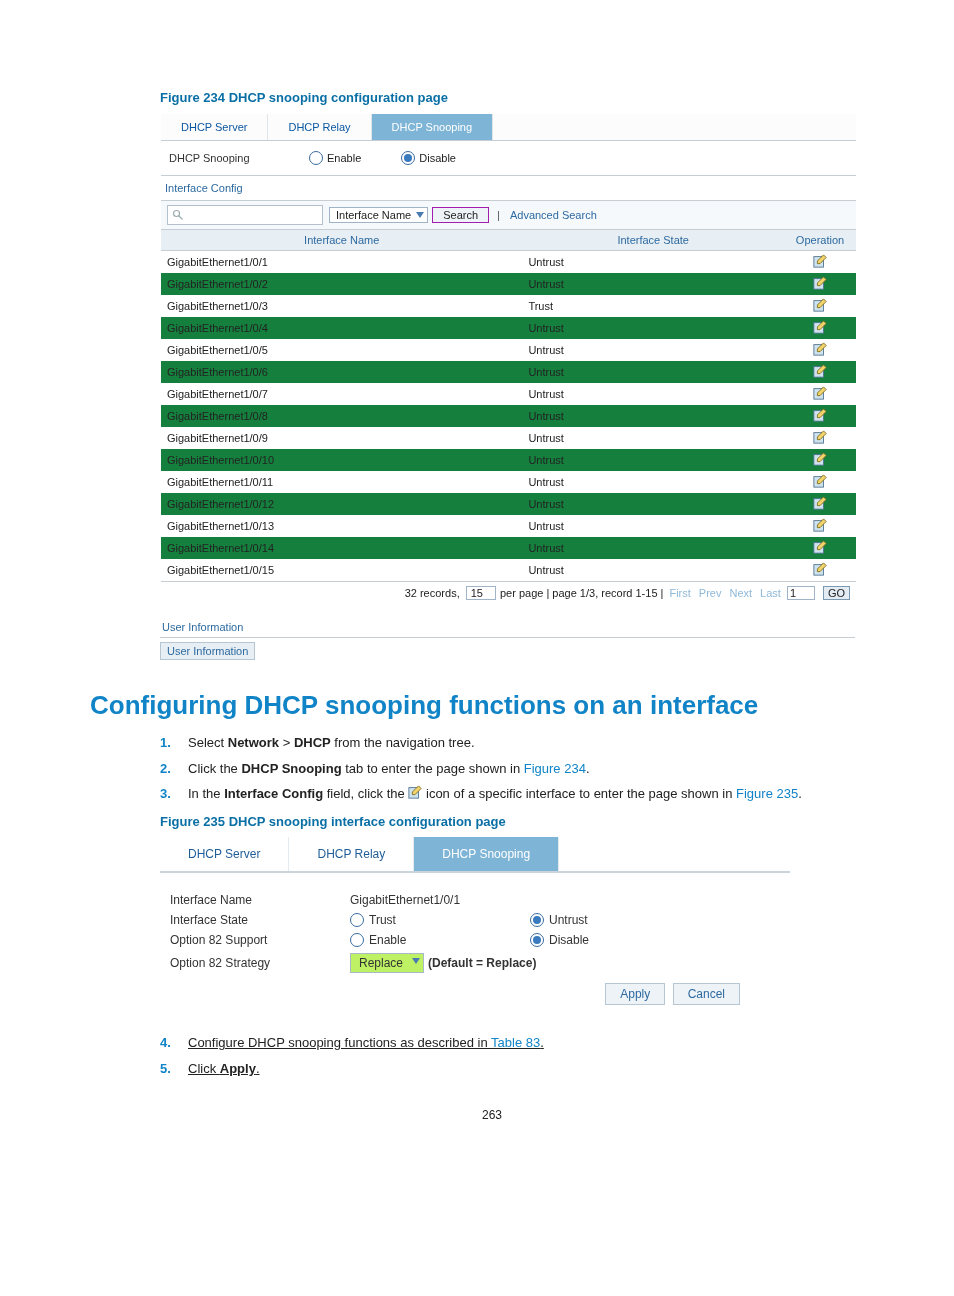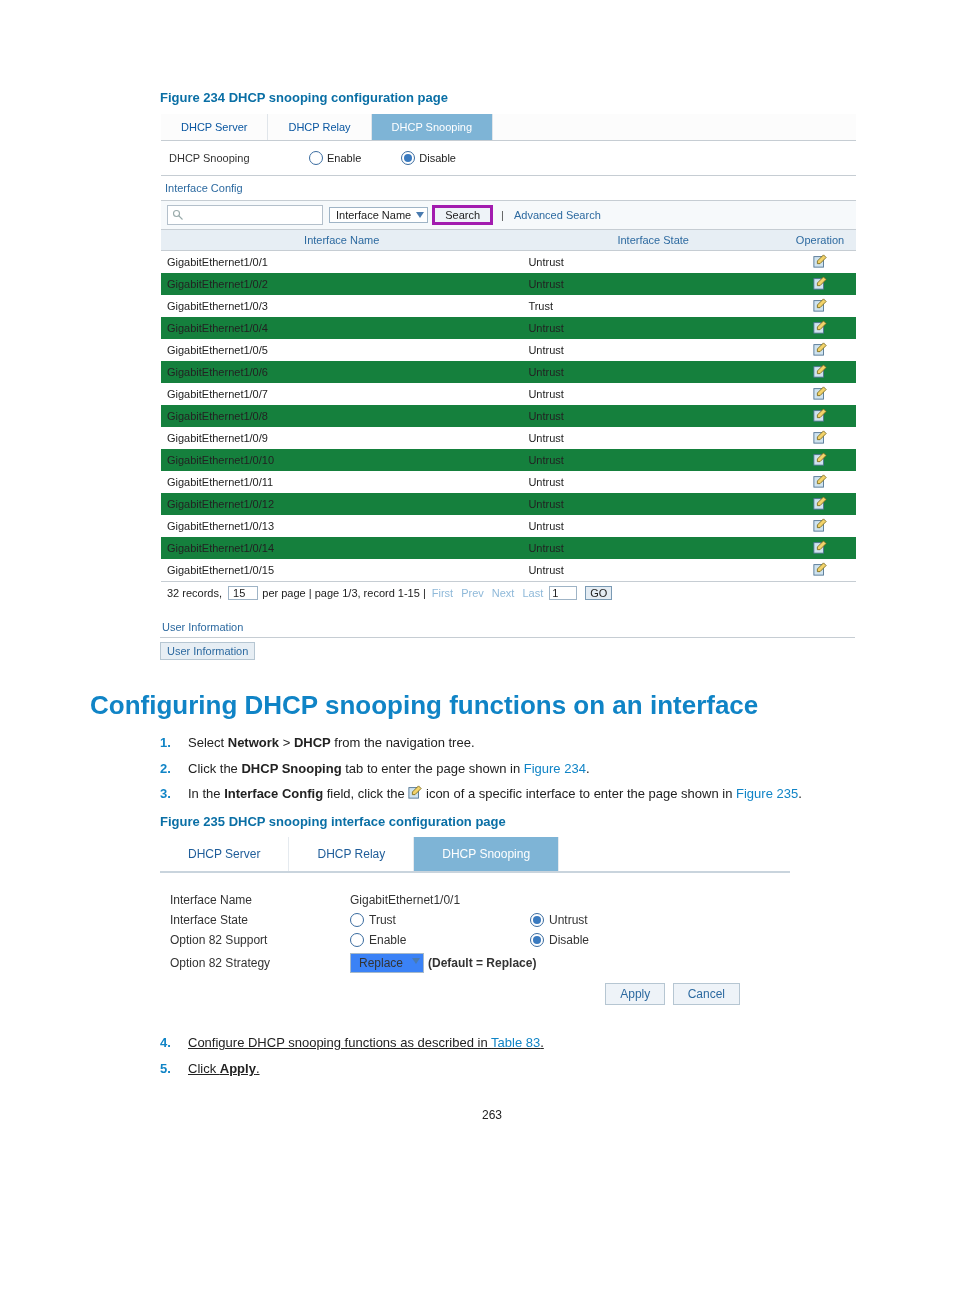--- a/index.html
+++ b/index.html
@@ -72,37 +72,37 @@
   }
   .s1 .dd {
     border:1px solid #9fb4c6; background:#fff; padding:1px 16px 1px 6px;
     position:relative; margin-left:6px;
   }
   .s1 .dd::after, .dd2::after, .pp .dd3::after {
     content:""; position:absolute; right:3px; top:4px; width:0;height:0;
     border-left:4px solid transparent;border-right:4px solid transparent;border-top:6px solid #4a7bb0;
   }
   .s1 .btn {
-    border:3px solid #a21caf; background:#eef3f8; padding:1px 10px; margin-left:4px;
+    border:1px solid #a21caf; background:#eef3f8; padding:1px 10px; margin-left:4px;
   }
   .s1 .adv { color:#2d6aa0; margin-left:10px; }
   .s1 table { width:100%; border-collapse: collapse; }
   .s1 th {
     background:#e7eef4; color:#2d6aa0; font-weight:normal; text-align:center;
     border-bottom:1px solid #c6cdd3; padding:4px 6px;
   }
   .s1 td { padding:3px 6px; border-bottom:0; }
   .s1 tr.alt td { background:#15803d; }
   .s1 td.op { text-align:center; width:60px; }
   .edit-icon {
     display:inline-block; width:14px; height:14px; position:relative;
   }
   .edit-icon svg { width:14px; height:14px; }
   .pager {
-    display:flex; justify-content:flex-start; align-items:center;
+    display:flex; justify-content:flex-end; align-items:center;
     padding:4px 6px; border-top:1px solid #c6cdd3; gap:4px;
   }
   .pager .recs { margin-right:2px; }
   .pager .pp { border:1px solid #9fb4c6; padding:0 12px 0 4px; position:relative; background:#fff;}
   .pager .navlink { color:#8fb9d9; margin:0 2px; }
   .pager .pnum { border:1px solid #9fb4c6; width:22px; text-align:left; padding:0 2px; background:#fff;}
   .pager .go { border:1px solid #7a9ab4; background:#e4ecf3; padding:0 4px; margin-left:4px;}
   .userinfo { margin-top:12px; width:695px; margin-left:60px; font-size:11px;}
   .userinfo .hdr { color:#2d6aa0; padding:4px 2px; border-bottom:1px solid #c6cdd3;}
   .userinfo .btn2 { display:inline-block; margin-top:4px; background:#e7eef4; border:1px solid #b6c6d2; padding:2px 6px; color:#2d6aa0;}
@@ -135,21 +135,21 @@
   .s2 .tab2.active { background:#7eb4d6; color:#fff; }
   .s2 .body2 { padding:14px 10px 10px 10px; }
   .s2 .line { display:flex; align-items:center; margin:6px 0; }
   .s2 .line .lab { width:180px; }
   .s2 .line .c1 { width:180px; display:flex; align-items:center; }
   .s2 .line .c2 { display:flex; align-items:center; }
   .radio2 {
     width:12px;height:12px;border:1px solid #3a6ca0;border-radius:50%;
     display:inline-block;margin-right:5px;position:relative;background:#fff;
   }
-  .dd2 { border:1px solid #a7b9c9; background:#3b82f6; padding:2px 20px 2px 8px; position:relative; }
+  .dd2 { border:1px solid #a7b9c9; background:#bef264; padding:2px 20px 2px 8px; position:relative; }
   .s2 .btnrow { text-align:right; padding-right:40px; margin-top:10px;}
   .s2 .btnp { display:inline-block; border:1px solid #b6c6d2; background:#eef3f8; color:#2d6aa0; padding:3px 14px; margin-left:4px;}
 
   .pagenum { text-align:center; margin-top:30px; font-size:12px; }
 </style>
 </head>
 <body>
 
 <div class="page">
 

